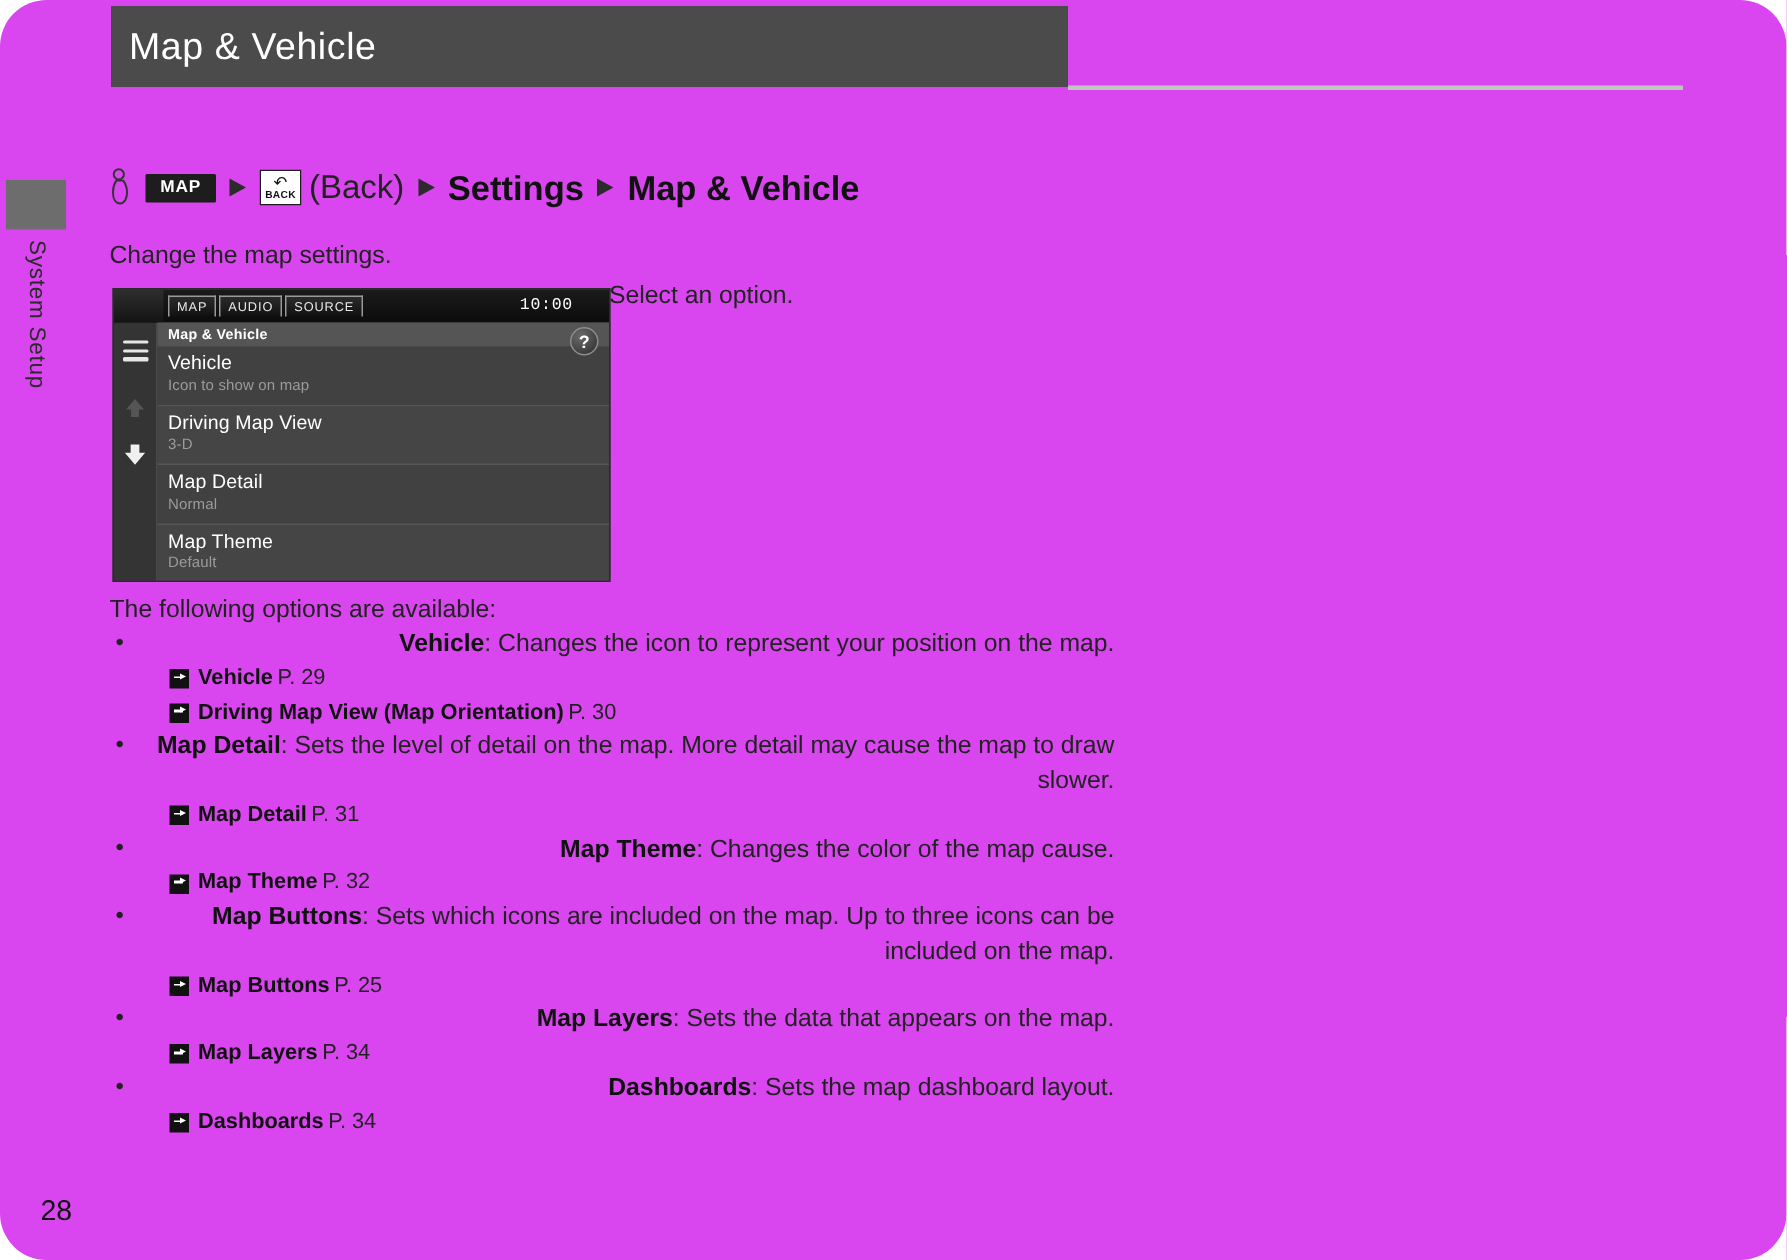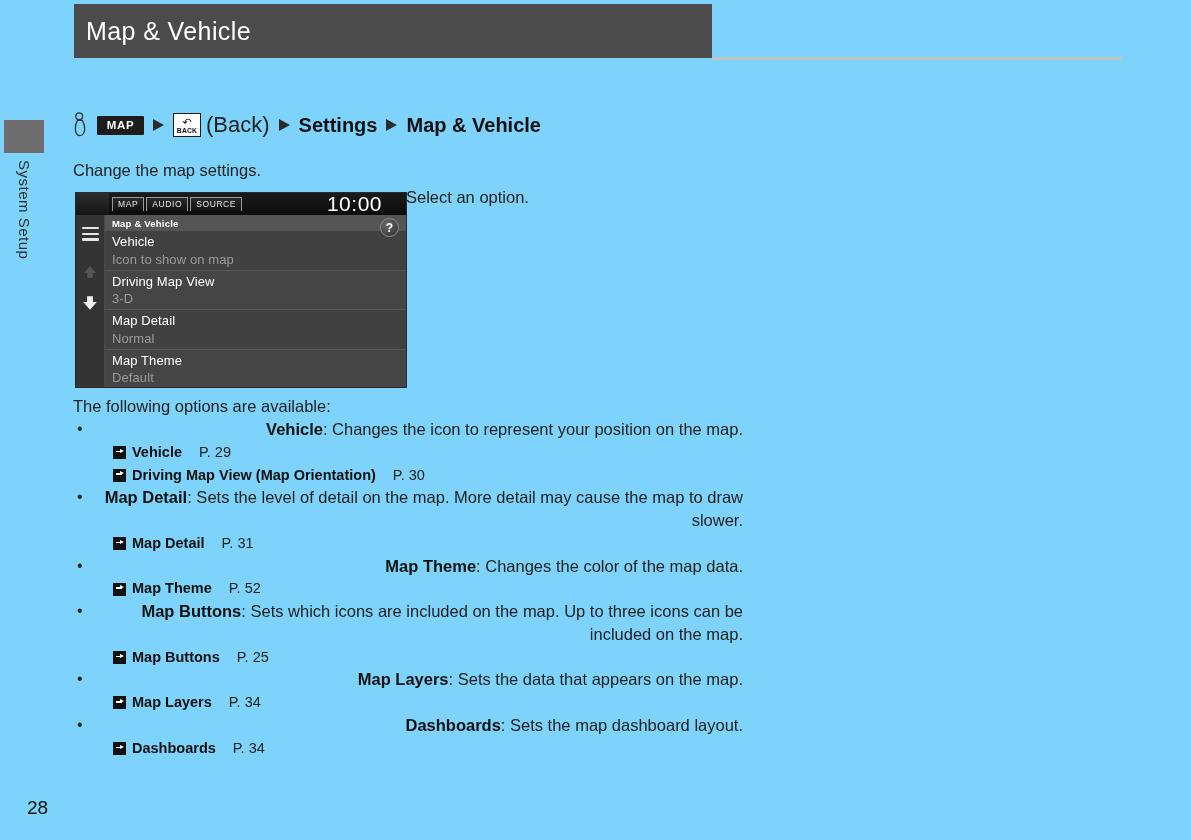--- a/index.html
+++ b/index.html
@@ -8,21 +8,22 @@
     width: 1191px; height: 840px;
     background: #ffffff;
     font-family: "Liberation Sans", sans-serif;
     color: #1a1a1a;
     overflow: hidden;
   }
   #page {
     position: relative;
     width: 1191px;
     height: 840px;
-    background: #7dd3fc;
+    background: #d946ef;
+    border-radius: 31px;
   }
 
   
   .header-bar {
     position: absolute;
     left: 74px; top: 4px;
     width: 638px; height: 54px;
     background: #4b4b4b;
     display: flex;
     align-items: center;
@@ -96,21 +97,21 @@
     align-items: center;
     justify-content: center;
     border: 1.6px solid #1d1d1d;
     width: 28px; height: 24px;
     background: #ffffff;
     line-height: 1;
   }
   .key-back .bk-arrow { font-size: 11px; color: #111; margin-top:1px; line-height:1; }
   .key-back .bk-text { font-size: 6.8px; font-weight: 700; letter-spacing:0.2px; color:#111; }
   .bc-paren { margin-left: 5px; font-size: 22px; color:#222; }
-  .bc-bold { font-weight: 700; font-size: 20px; color: #111; }
+  .bc-bold { font-weight: 700; font-size: 23px; color: #111; }
 
   
   .intro {
     position: absolute;
     left: 73px; top: 161px;
     font-size: 16.5px;
     color: #222;
   }
   .select-note {
     position: absolute;
@@ -155,24 +156,25 @@
     font-size: 8.5px;
     letter-spacing: 0.6px;
     padding: 2px 5px 2px 5px;
     background: linear-gradient(#2b2b2b,#111);
     line-height: 1;
   }
   .clock {
     margin-left: auto;
     margin-right: 24px;
     color: #ffffff;
-    font-size: 21px;
+    font-size: 11px;
     font-weight: 400;
     letter-spacing: 0.5px;
     z-index: 2;
+    font-family: Liberation Mono, monospace;
   }
   .dev-body { display: flex; height: 174px; }
   .dev-rail {
     width: 29px;
     background: #343434;
     border-right: 1px solid #4a4a4a;
     display: flex;
     flex-direction: column;
     align-items: center;
     padding-top: 12px;
@@ -218,21 +220,21 @@
   }
   .row:nth-child(odd) { background: #414141; }
   .row-title {
     color: #ffffff;
     font-size: 13px;
     line-height: 1.15;
     letter-spacing: 0.1px;
   }
   .row-sub {
     color: #9b9b9b;
-    font-size: 13px;
+    font-size: 10px;
     margin-top: 2px;
     letter-spacing: 0.1px;
   }
 
   
   .bullets {
     position: absolute;
     left: 73px; top: 418px;
     width: 670px;
     text-align: right;
@@ -280,21 +282,21 @@
   .xref-icon::before {
     content: "";
     position: absolute;
     right: 2px; top: 2.6px;
     width: 0; height: 0;
     border-left: 4.4px solid #fff;
     border-top: 2.8px solid transparent;
     border-bottom: 2.8px solid transparent;
   }
   .xref-name { font-weight: 700; color: #111; }
-  .xref-page { margin-left: 17px; color: #222; }
+  .xref-page { margin-left: 3px; color: #222; }
 
   
   .pagenum {
     position: absolute;
     left: 27px; top: 797px;
     font-size: 19px;
     color: #111;
   }
 </style>
 </head>
@@ -399,26 +401,26 @@
     <div class="bullet">
       <span class="b-term">Map Detail</span><span>: Sets the level of detail on the map. More detail may cause the map to draw slower.</span>
     </div>
     <div class="xref">
       <span class="xref-icon"></span>
       <span class="xref-name">Map Detail</span>
       <span class="xref-page">P. 31</span>
     </div>
 
     <div class="bullet">
-      <span class="b-term">Map Theme</span><span>: Changes the color of the map data.</span>
+      <span class="b-term">Map Theme</span><span>: Changes the color of the map cause.</span>
     </div>
     <div class="xref">
       <span class="xref-icon"></span>
       <span class="xref-name">Map Theme</span>
-      <span class="xref-page">P. 52</span>
+      <span class="xref-page">P. 32</span>
     </div>
 
     <div class="bullet">
       <span class="b-term">Map Buttons</span><span>: Sets which icons are included on the map. Up to three icons can be included on the map.</span>
     </div>
     <div class="xref">
       <span class="xref-icon"></span>
       <span class="xref-name">Map Buttons</span>
       <span class="xref-page">P. 25</span>
     </div>

